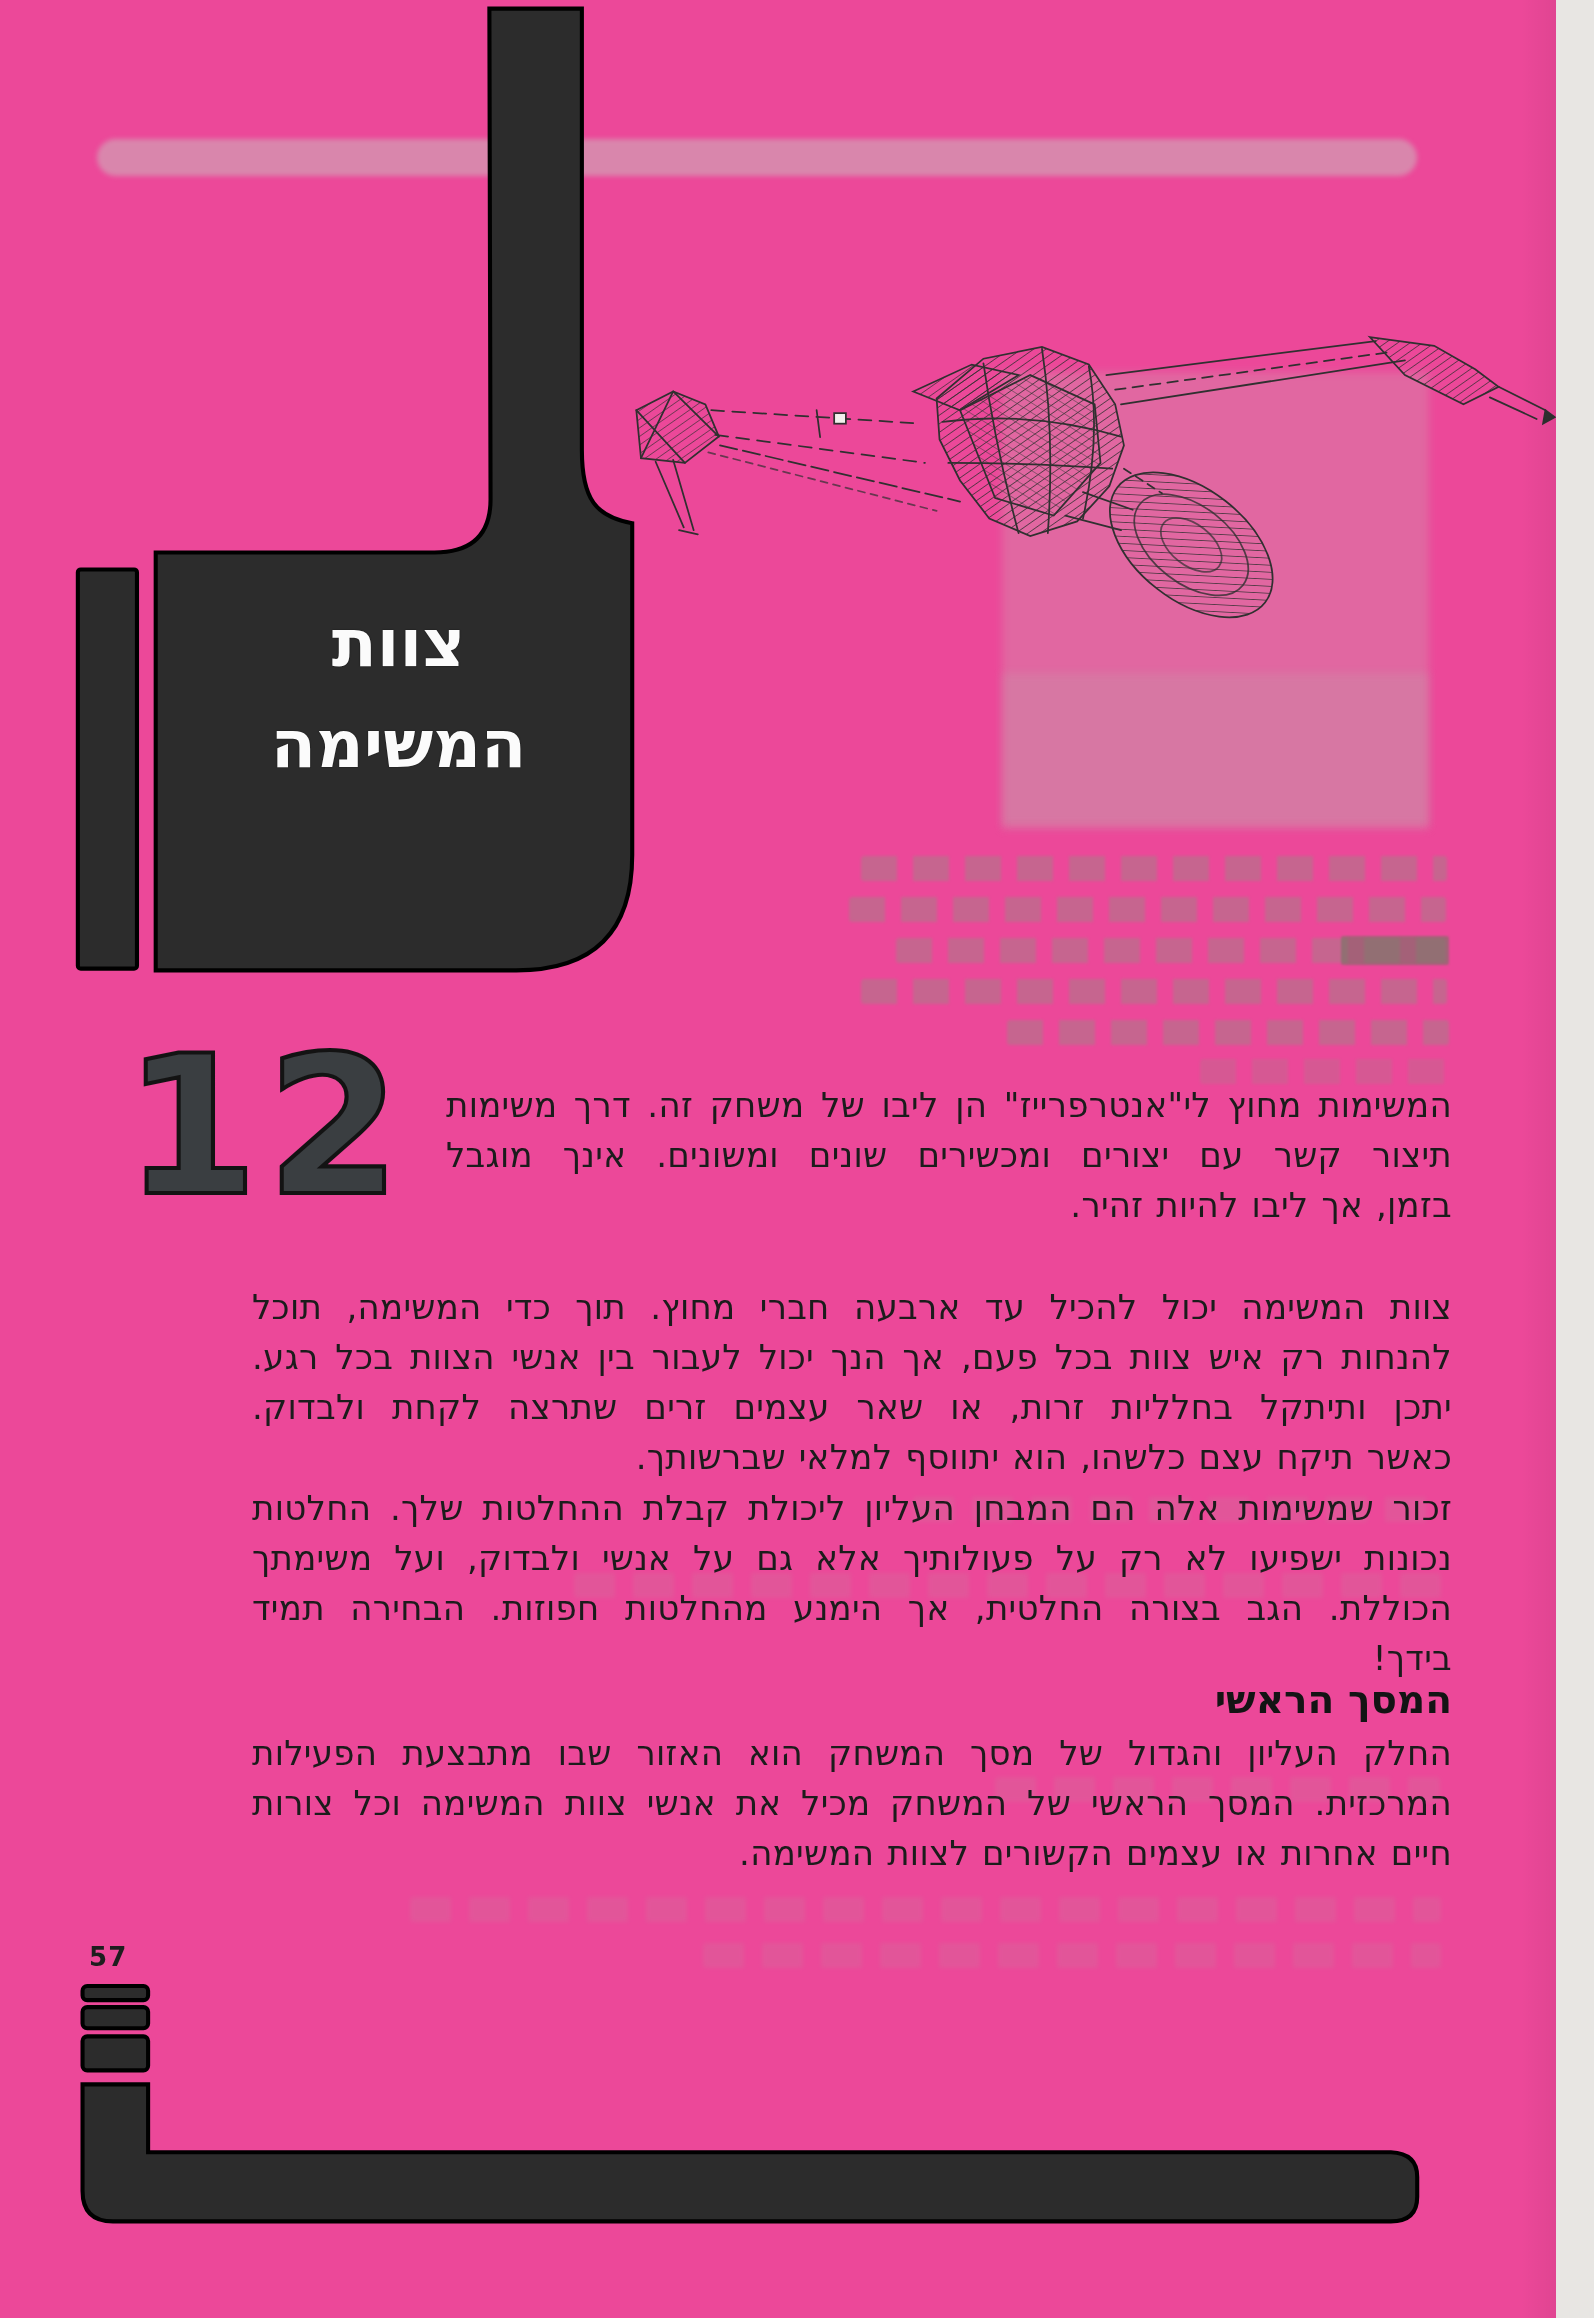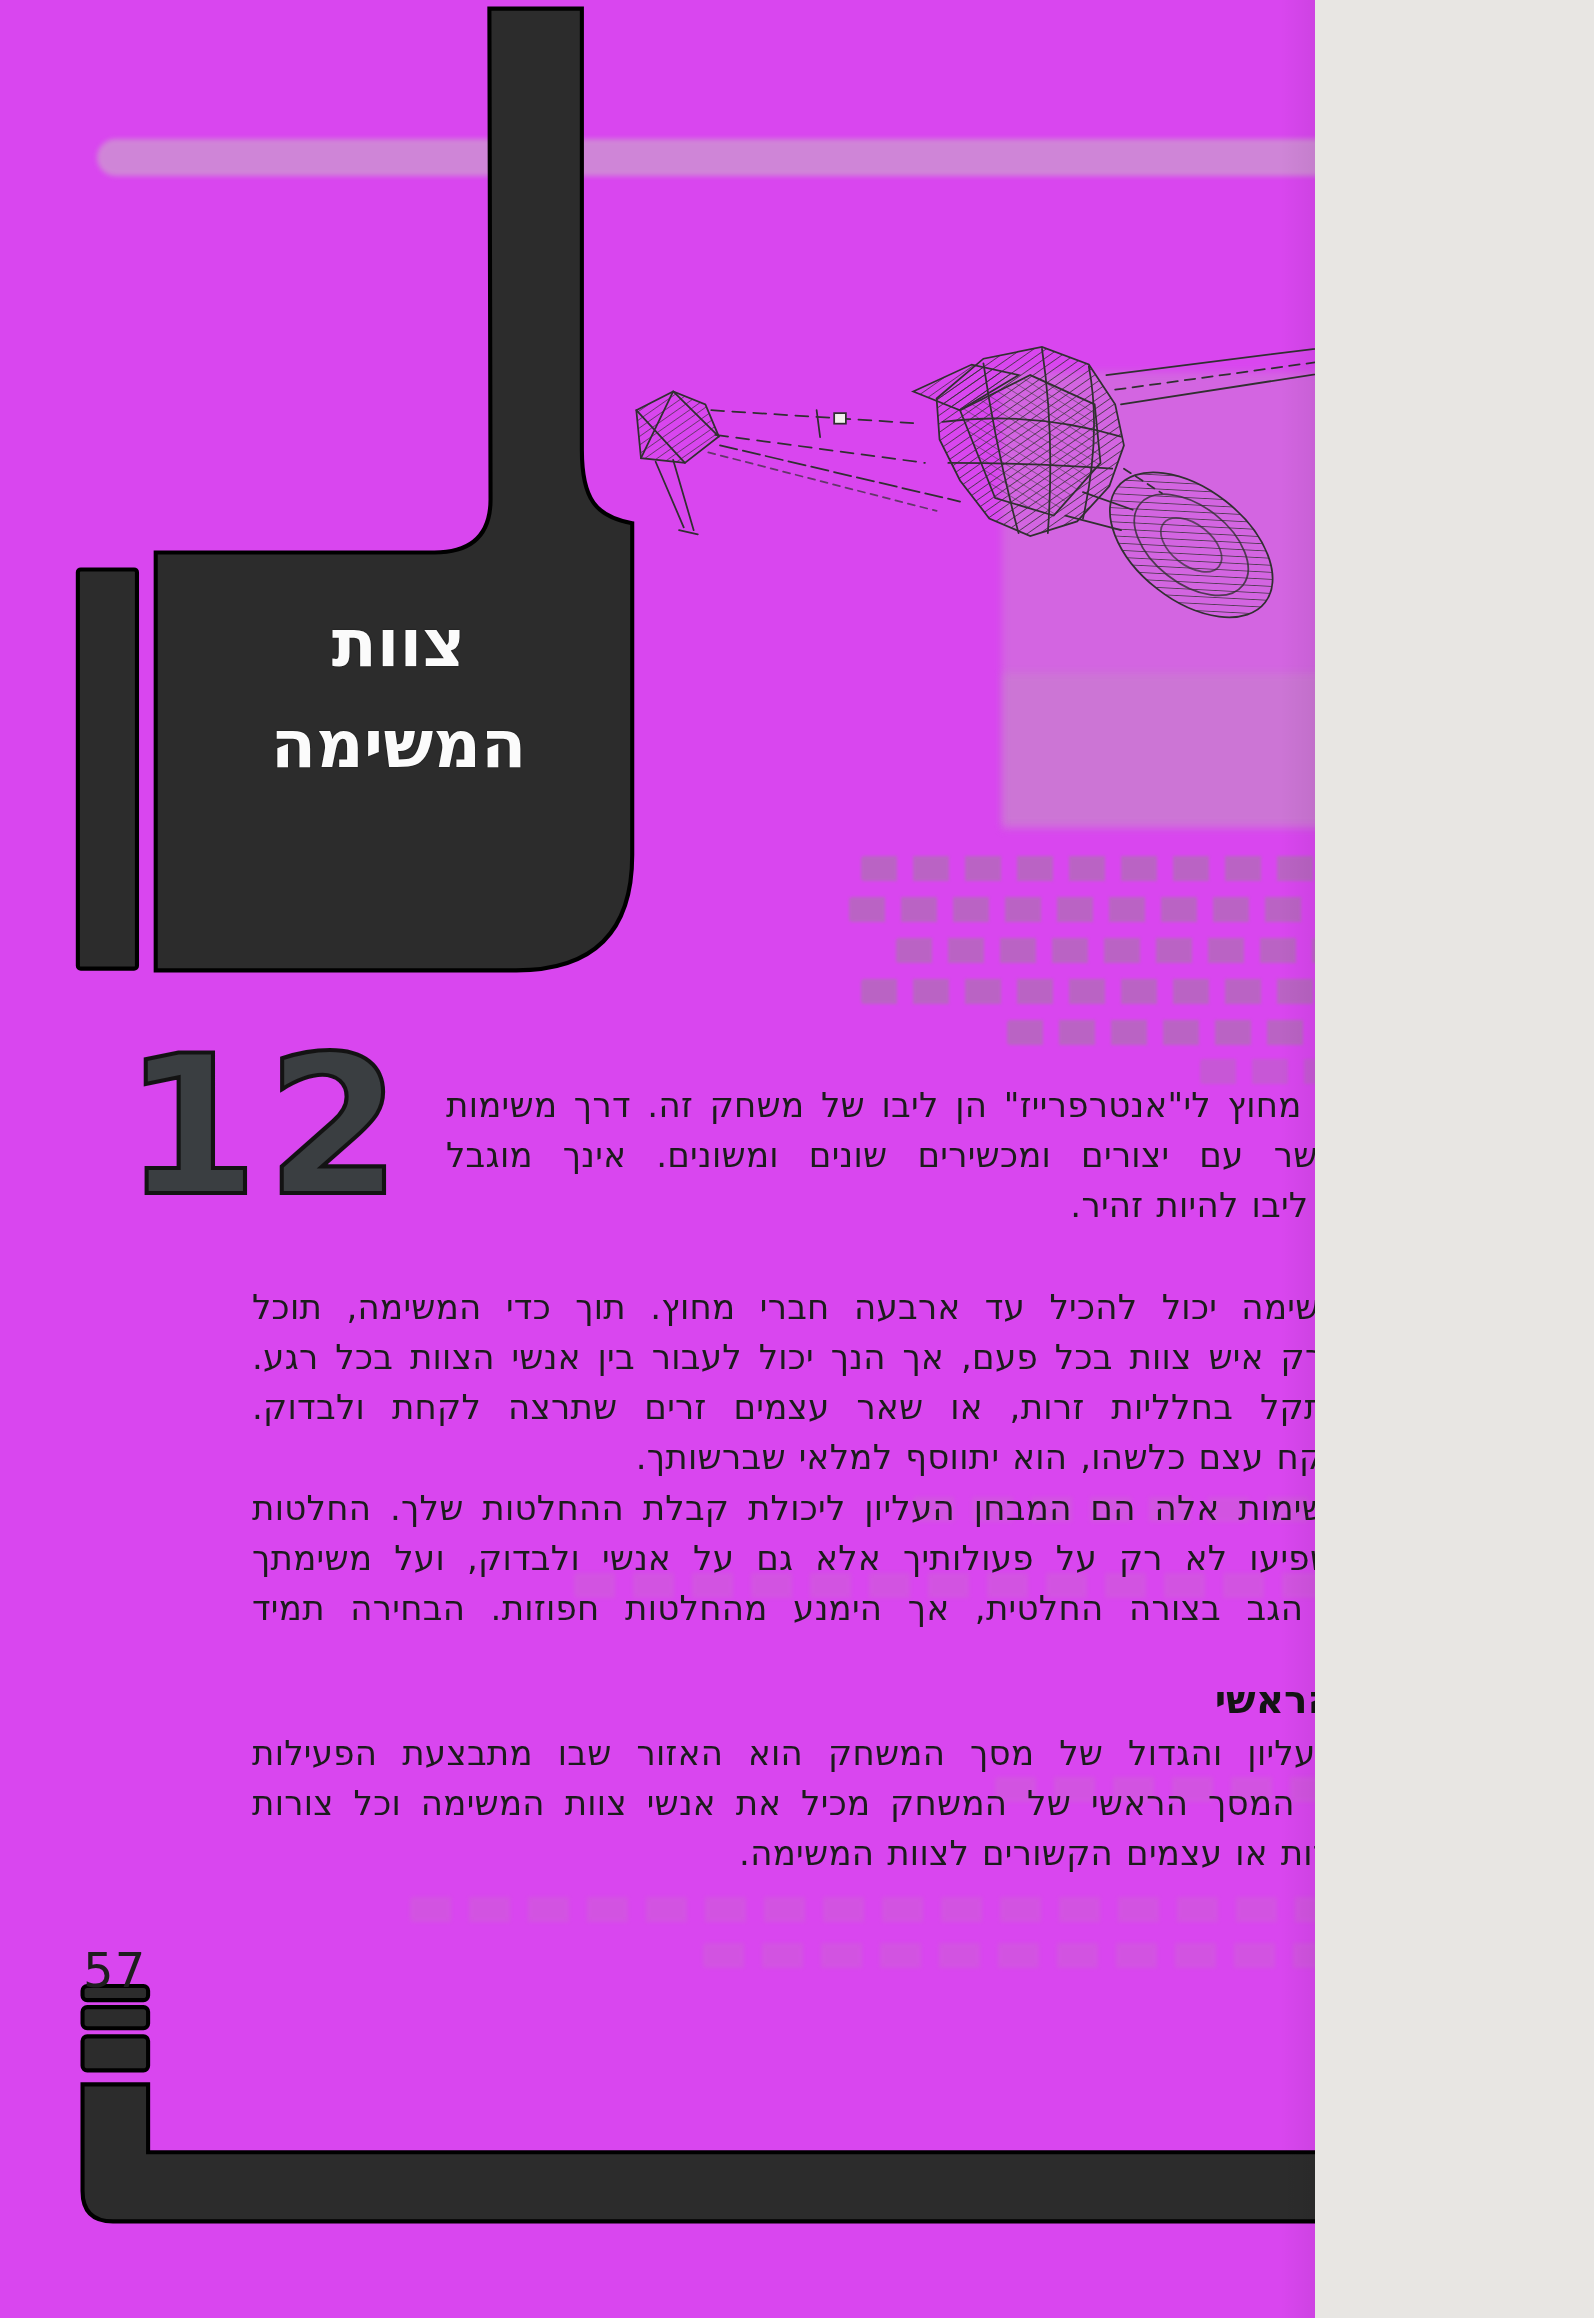--- a/index.html
+++ b/index.html
@@ -1,19 +1,19 @@
 <!DOCTYPE html>
 <html lang="he" style="font-size:9.4px"><head>
 <meta charset="utf-8">
 <style>
   html,body{margin:0;padding:0;background:#e8e6e3;}
   .page{
     position:relative;
-    width:1315px;height:2319px;
-    background:#d946ef;
+    width:1556px;height:2319px;
+    background:#ec4899;
     overflow:hidden;
     font-family:"DejaVu Sans","Liberation Sans",sans-serif;
     color:#1c1c1c;
   }
   .page::after{ 
     content:"";position:absolute;top:0;right:0;width:35px;height:100%;
     background:linear-gradient(to right, rgba(0,0,0,0), rgba(0,0,0,0.05));
     pointer-events:none;
   }
   svg.overlay{position:absolute;left:0;top:0;}
@@ -38,22 +38,22 @@
     text-shadow:0 0 1.2px #000;
   }
   .chapter-number{
     position:absolute;left:124px;top:1043px;
     direction:ltr;
     font-size:193px;line-height:167px;font-weight:bold;
     color:#3a3e41;-webkit-text-stroke:4.1px #131313;
     letter-spacing:8.2px;
   }
   .page-number{
-    position:absolute;left:83px;top:1942px;
-    font-size:48px;font-weight:normal;color:#1e1e1e;letter-spacing:1.2px;
+    position:absolute;left:89px;top:1942px;
+    font-size:26px;font-weight:bold;color:#1e1e1e;letter-spacing:1.2px;
     direction:ltr;
   }
 
   
   .ghost-band{
     position:absolute;left:97px;top:139px;width:1320px;height:37px;
     background:#c7c4c0;opacity:.5;filter:blur(2.9px);border-radius:19px;
   }
   .ghost-rect{position:absolute;background:rgba(195,192,187,.26);filter:blur(4.1px);}
   .ghost-line{

